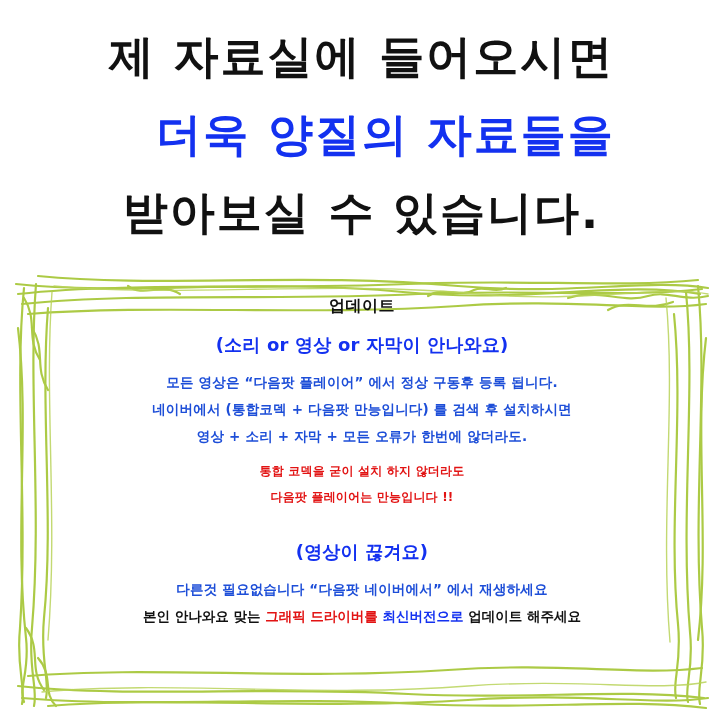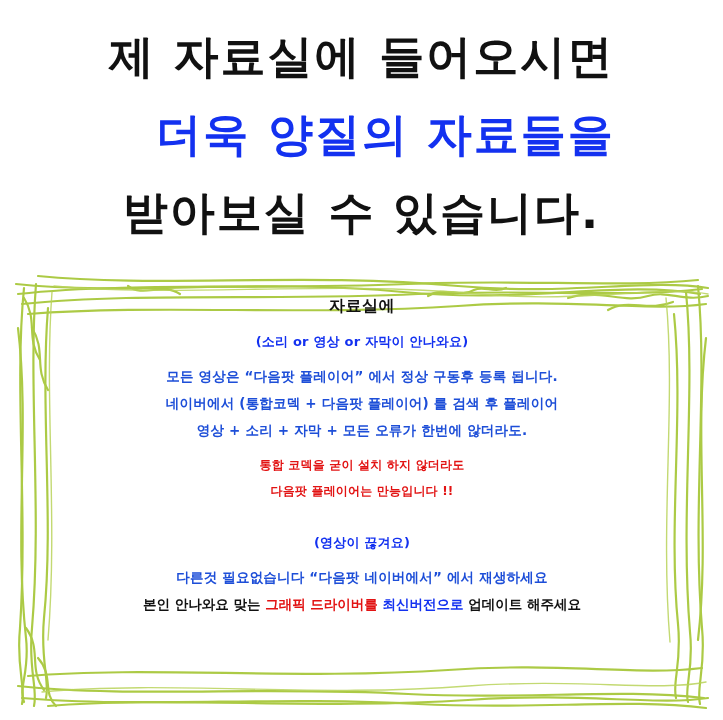--- a/index.html
+++ b/index.html
@@ -63,21 +63,21 @@
     text-align: center;
   }
   .c-title {
     font-size: 16px;
     font-weight: 700;
     color: #111111;
     margin-bottom: 16px;
     letter-spacing: 0.5px;
   }
   .c-sub {
-    font-size: 13px;
+    font-size: 18px;
     font-weight: 700;
     color: #1331f0;
     margin-bottom: 12px;
     letter-spacing: 0.2px;
   }
   .c-line {
     font-size: 13.5px;
     font-weight: 700;
     color: #1d4ed8;
     line-height: 27px;
@@ -149,26 +149,26 @@
         <path d="M46,18 C170,30 320,12 470,26 C580,36 650,16 700,26"></path>
         <path d="M34,424 C160,412 310,430 460,418 C570,410 650,424 698,414"></path>
         <path d="M44,24 C36,130 50,250 40,372"></path>
         <path d="M658,30 C668,134 652,252 662,374"></path>
       </g>
     </svg>
   </div>
 
   <div class="content">
 
-    <div class="c-title">자료실에</div>
+    <div class="c-title">업데이트</div>
 
     <div class="c-sub">(소리 or 영상 or 자막이 안나와요)</div>
 
     <div class="c-line">모든 영상은 “다음팟 플레이어” 에서 정상 구동후 등록 됩니다.</div>
-    <div class="c-line">네이버에서 (통합코덱 + 다음팟 플레이어) 를 검색 후 플레이어</div>
+    <div class="c-line">네이버에서 (통합코덱 + 다음팟 만능입니다) 를 검색 후 설치하시면</div>
     <div class="c-line">영상 + 소리 + 자막 + 모든 오류가 한번에 않더라도.</div>
 
     <div class="gap-sm"></div>
 
     <div class="c-red">통합 코덱을 굳이 설치 하지 않더라도</div>
     <div class="c-red">다음팟 플레이어는 만능입니다 !!</div>
 
     <div class="gap-lg"></div>
 
     <div class="c-sub"><span>(영상이 </span><span>끊겨요</span><span>)</span></div>

